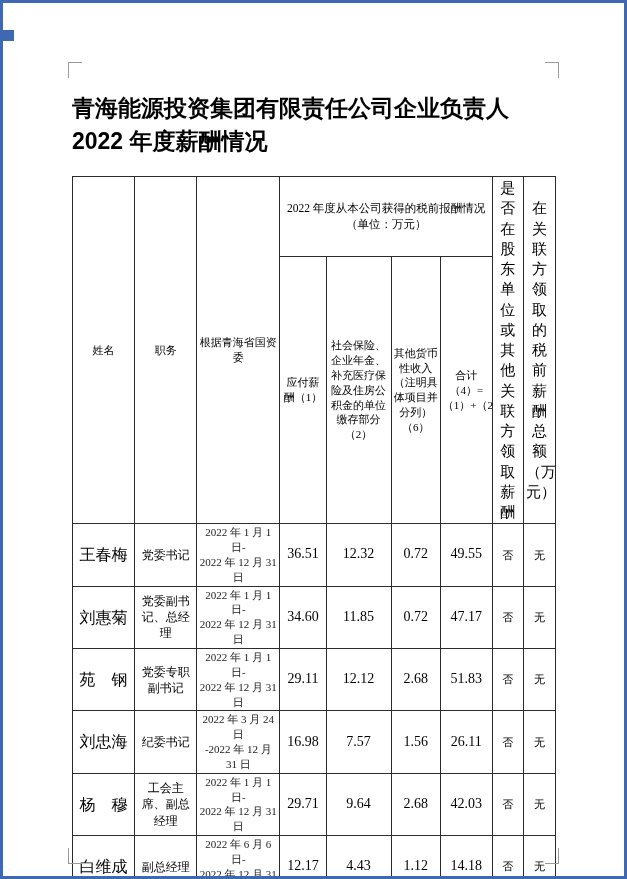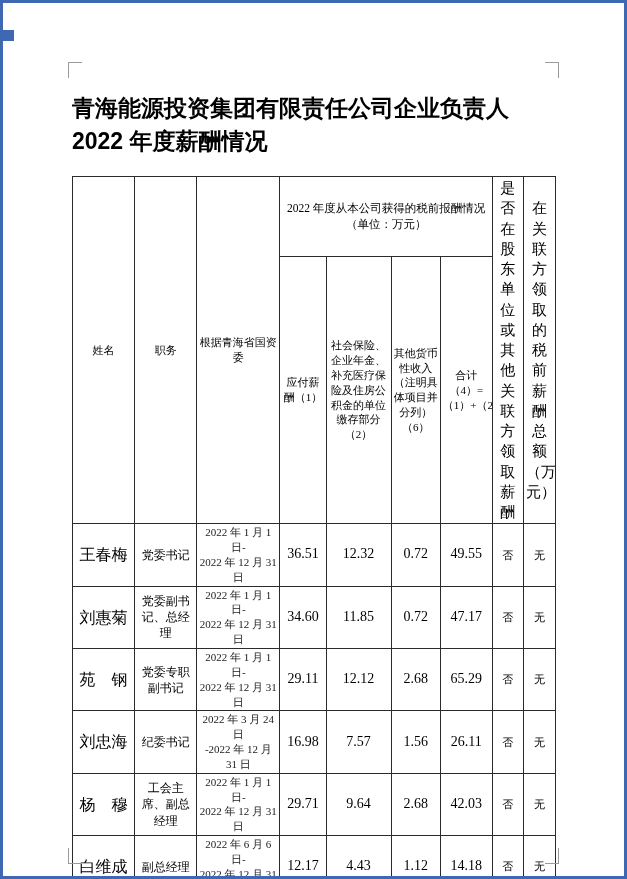--- a/index.html
+++ b/index.html
@@ -156,21 +156,21 @@
         <td>无</td>
       </tr>
       <tr class="r-d3">
         <td class="c-name">苑　钢</td>
         <td class="c-pos">党委专职副书记</td>
         <td class="c-date">2022 年 1 月 1 日-
 2022 年 12 月 31 日</td>
         <td class="c-num">29.11</td>
         <td class="c-num">12.12</td>
         <td class="c-num">2.68</td>
-        <td class="c-num">65.29</td>
+        <td class="c-num">51.83</td>
         <td>否</td>
         <td>无</td>
       </tr>
       <tr class="r-d4">
         <td class="c-name">刘忠海</td>
         <td class="c-pos">纪委书记</td>
         <td class="c-date">2022 年 3 月 24 日
 -2022 年 12 月 31 日</td>
         <td class="c-num">16.98</td>
         <td class="c-num">7.57</td>

